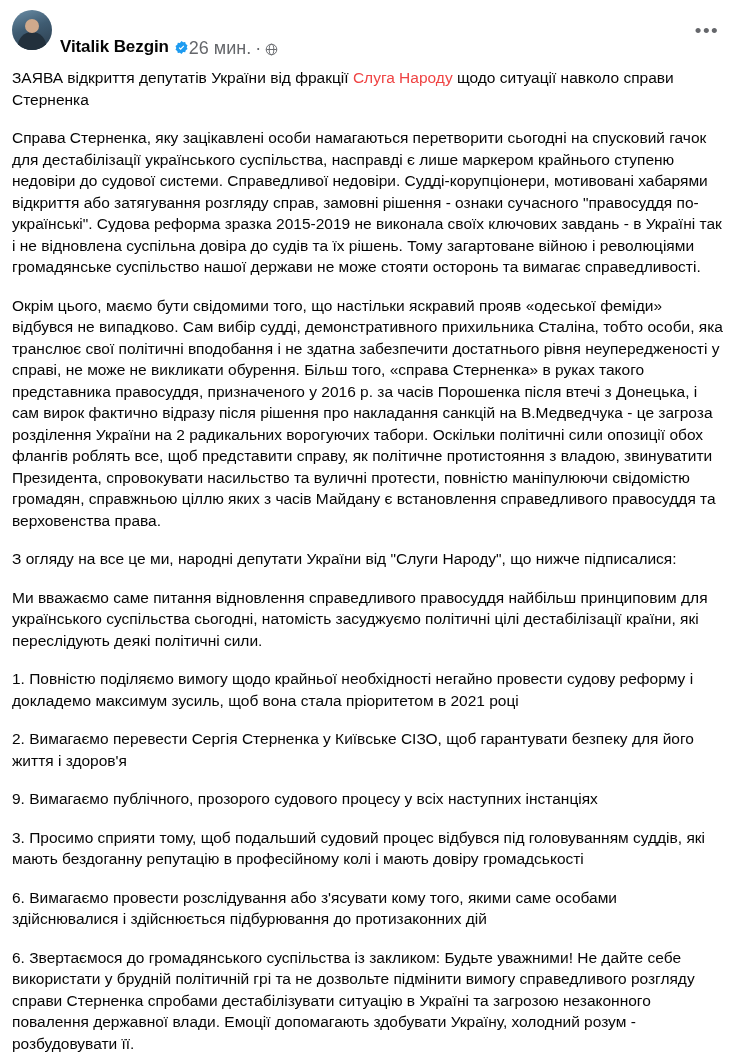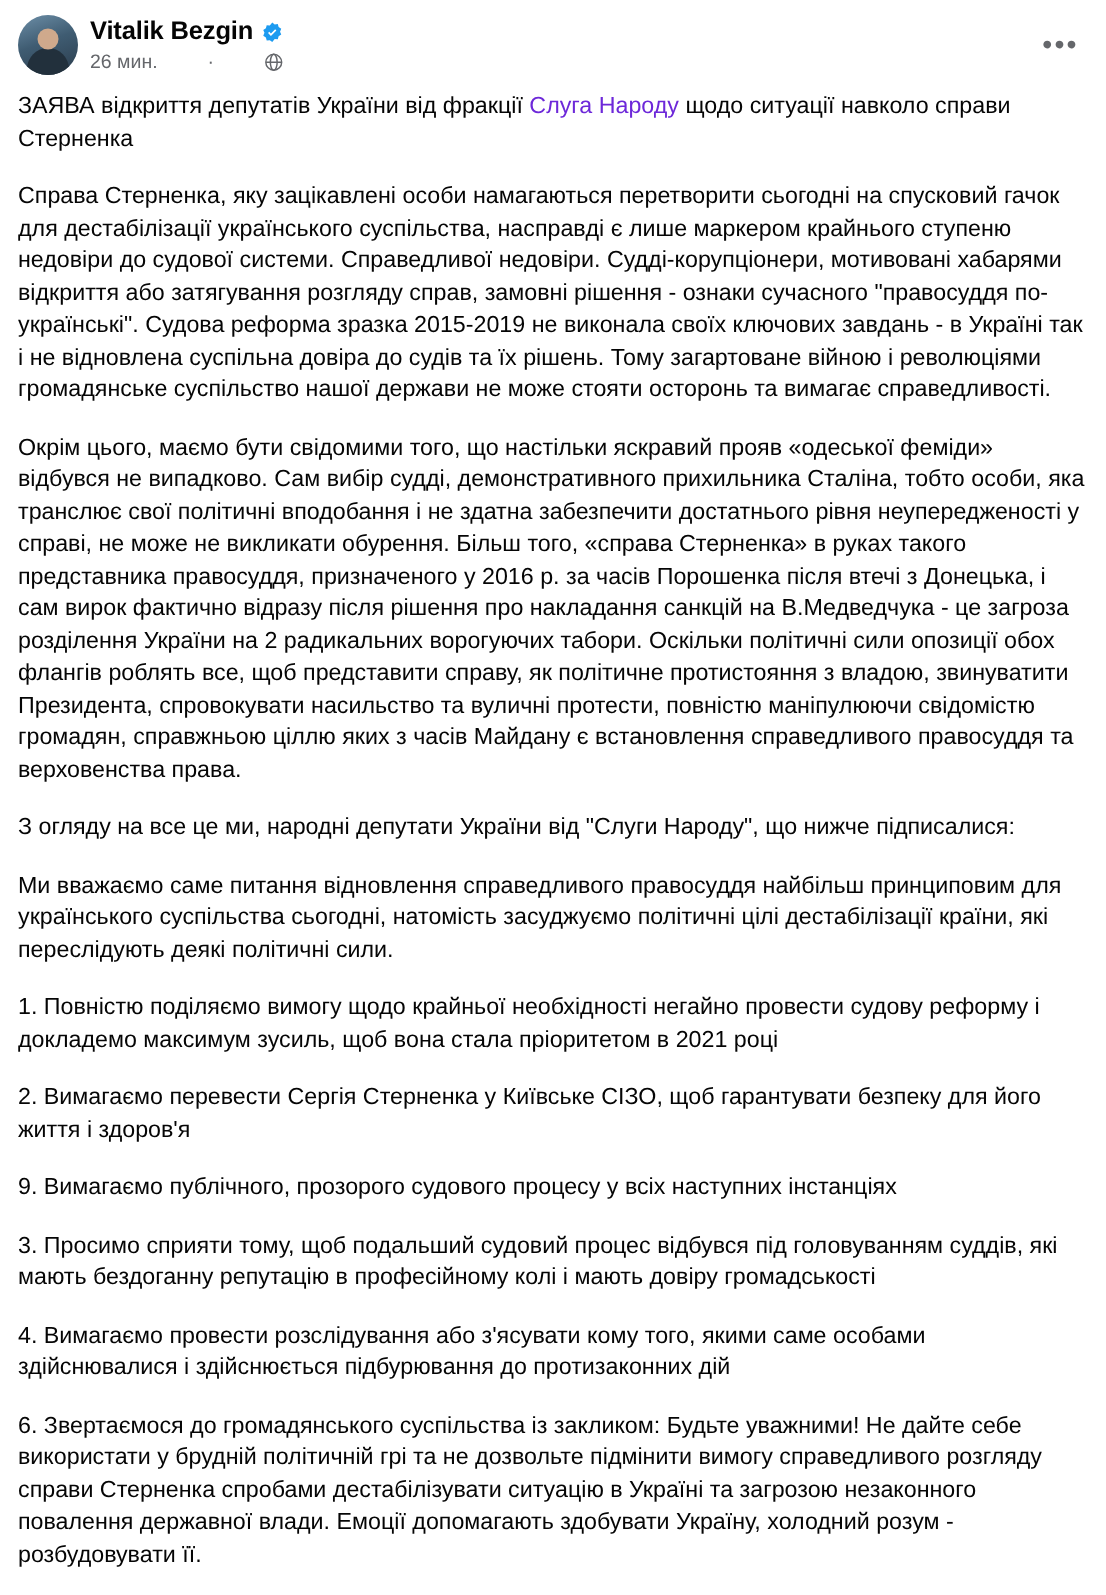--- a/index.html
+++ b/index.html
@@ -53,23 +53,24 @@
     top: 22%;
     transform: translateX(-50%);
     width: 14px;
     height: 14px;
     background: #cfa98c;
     border-radius: 50%;
     z-index: 2;
   }
   .header-text {
     display: flex;
-    flex-direction: column;
+    flex-direction: row;
     justify-content: center;
     padding-top: 1px;
+    margin-top: 26px;
   }
   .name-row {
     display: flex;
     align-items: center;
   }
   .author-name {
     font-size: 17px;
     font-weight: bold;
     color: #050505;
     line-height: 20px;
@@ -79,21 +80,21 @@
     width: 15px;
     height: 15px;
     margin-left: 5px;
     flex: 0 0 15px;
   }
   .meta-row {
     display: flex;
     align-items: center;
     margin-top: 2px;
     color: #65676b;
-    font-size: 13px;
+    font-size: 18px;
     line-height: 16px;
     justify-content: space-between;
   }
   .meta-sep {
     margin: 0 4px;
     color: #65676b;
   }
   .globe-icon {
     width: 13px;
     height: 13px;
@@ -121,21 +122,21 @@
     color: #050505;
     word-wrap: break-word;
   }
   .post-body p {
     margin: 0 0 17px 0;
   }
   .post-body p.tight {
     margin-bottom: 17px;
   }
   .link {
-    color: #6d28d9;
+    color: #ef4444;
   }
 </style>
 </head>
 <body>
 
 <div class="post">
 
   <div class="post-header">
     <div class="avatar"></div>
     <div class="header-text">
@@ -176,19 +177,19 @@
     <p>Ми вважаємо саме питання відновлення справедливого правосуддя найбільш принциповим для українського суспільства сьогодні, натомість засуджуємо політичні цілі дестабілізації країни, які переслідують деякі політичні сили.</p>
 
     <p>1. Повністю поділяємо вимогу щодо крайньої необхідності негайно провести судову реформу і докладемо максимум зусиль, щоб вона стала пріоритетом в 2021 році</p>
 
     <p>2. Вимагаємо перевести Сергія Стерненка у Київське СІЗО, щоб гарантувати безпеку для його життя і здоров'я</p>
 
     <p>9. Вимагаємо публічного, прозорого судового процесу у всіх наступних інстанціях</p>
 
     <p>3. Просимо сприяти тому, щоб подальший судовий процес відбувся під головуванням суддів, які мають бездоганну репутацію в професійному колі і мають довіру громадськості</p>
 
-    <p>4. Вимагаємо провести розслідування або з'ясувати кому того, якими саме особами здійснювалися і здійснюється підбурювання до протизаконних дій</p>
+    <p>6. Вимагаємо провести розслідування або з'ясувати кому того, якими саме особами здійснювалися і здійснюється підбурювання до протизаконних дій</p>
 
     <p>6. Звертаємося до громадянського суспільства із закликом: Будьте уважними! Не дайте себе використати у брудній політичній грі та не дозвольте підмінити вимогу справедливого розгляду справи Стерненка спробами дестабілізувати ситуацію в Україні та загрозою незаконного повалення державної влади. Емоції допомагають здобувати Україну, холодний розум - розбудовувати її.</p>
 
   </div>
 
 </div>
 
 </body></html>

